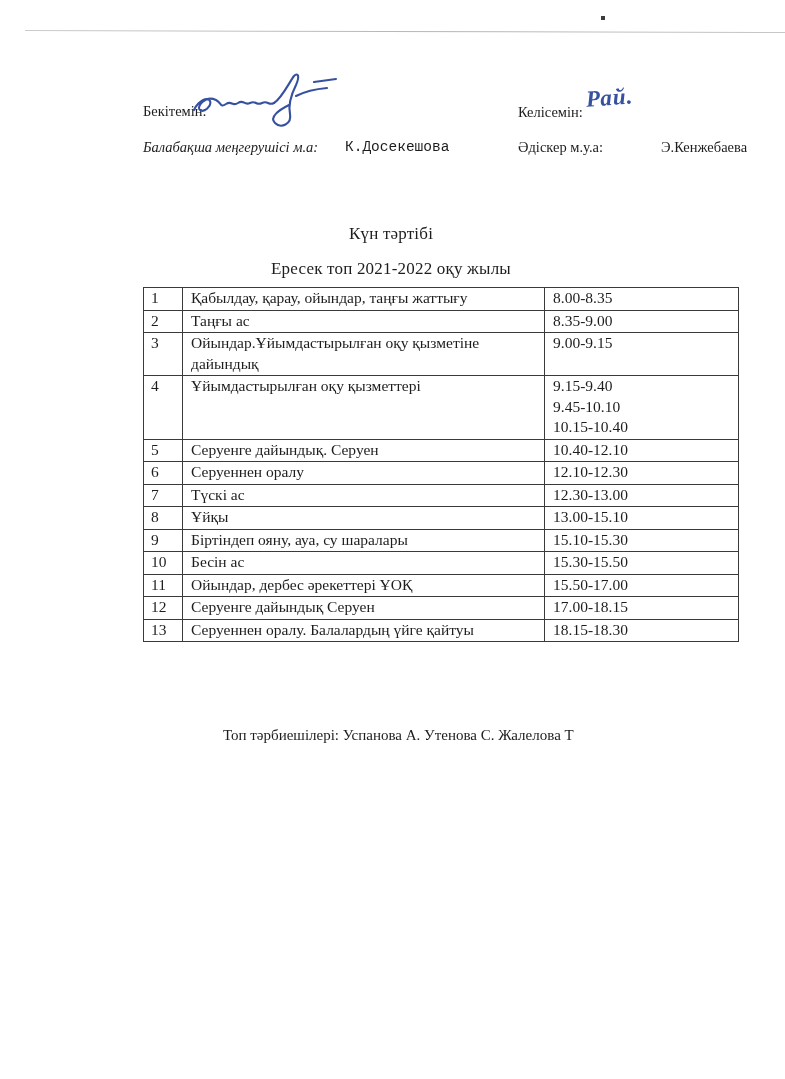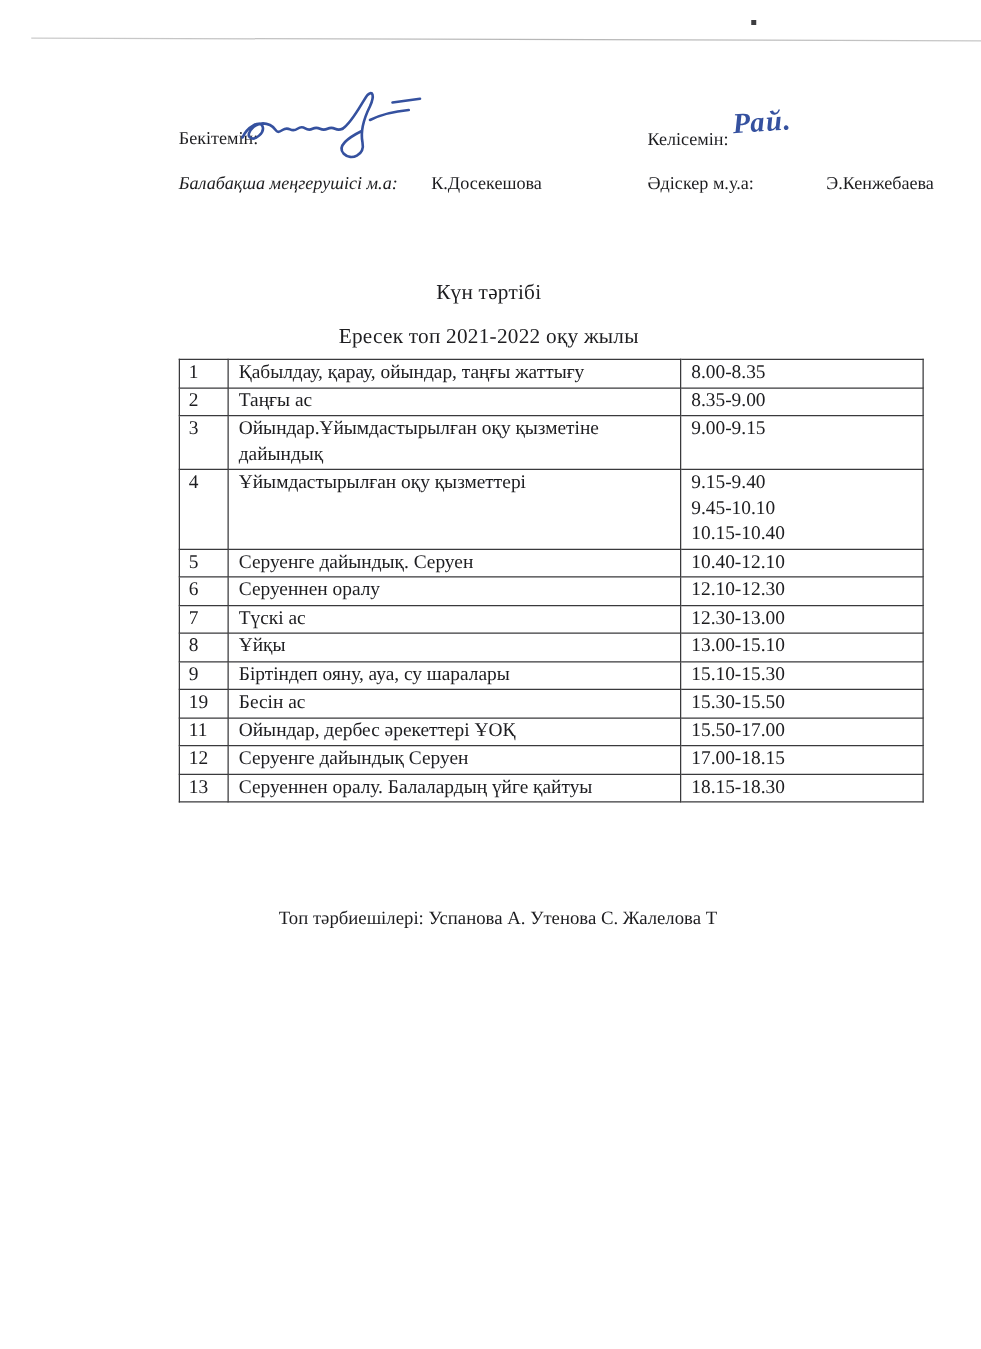--- a/index.html
+++ b/index.html
@@ -16,21 +16,21 @@
     background:linear-gradient(to right,#c2c2c2,#a9a9a9 55%,#bdbdbd);
     transform:rotate(0.16deg); transform-origin:left center; opacity:.85;
   }
   .scan-dot { position:absolute; left:601px; top:16px; width:4px; height:4px; background:#3d3d40; }
 
   
   .lbl { position:absolute; font-size:14.5px; white-space:nowrap; }
   .approve  { left:143px; top:103px; }
   .agree    { left:518px; top:104px; }
   .mgr-lbl  { left:143px; top:139px;font-style:italic; }
-  .mgr-name { left:345px; top:139px; }
+  .mgr-name { left:345px; top:139px;font-family:Liberation Mono, monospace; }
   .mtd-lbl  { left:518px; top:139px; }
   .mtd-name { left:644px; top:139px;margin-left:17px; }
 
   .sig1 { position:absolute; left:186px; top:70px; width:158px; height:64px; }
   .sig2 {
     position:absolute; left:586px; top:86px; font-size:23px; line-height:24px;
     font-style:italic; font-weight:bold; color:#35519f;
     transform:rotate(-4deg); letter-spacing:1px; white-space:nowrap;
   }
 
@@ -129,21 +129,21 @@
         <td class="c-num">8</td>
         <td class="c-act">Ұйқы</td>
         <td class="c-time">13.00-15.10</td>
       </tr>
       <tr>
         <td class="c-num">9</td>
         <td class="c-act">Біртіндеп ояну, ауа, су шаралары</td>
         <td class="c-time">15.10-15.30</td>
       </tr>
       <tr>
-        <td class="c-num">19</td>
+        <td class="c-num">10</td>
         <td class="c-act">Бесін ас</td>
         <td class="c-time">15.30-15.50</td>
       </tr>
       <tr>
         <td class="c-num">11</td>
         <td class="c-act">Ойындар, дербес әрекеттері ҰОҚ</td>
         <td class="c-time">15.50-17.00</td>
       </tr>
       <tr>
         <td class="c-num">12</td>

